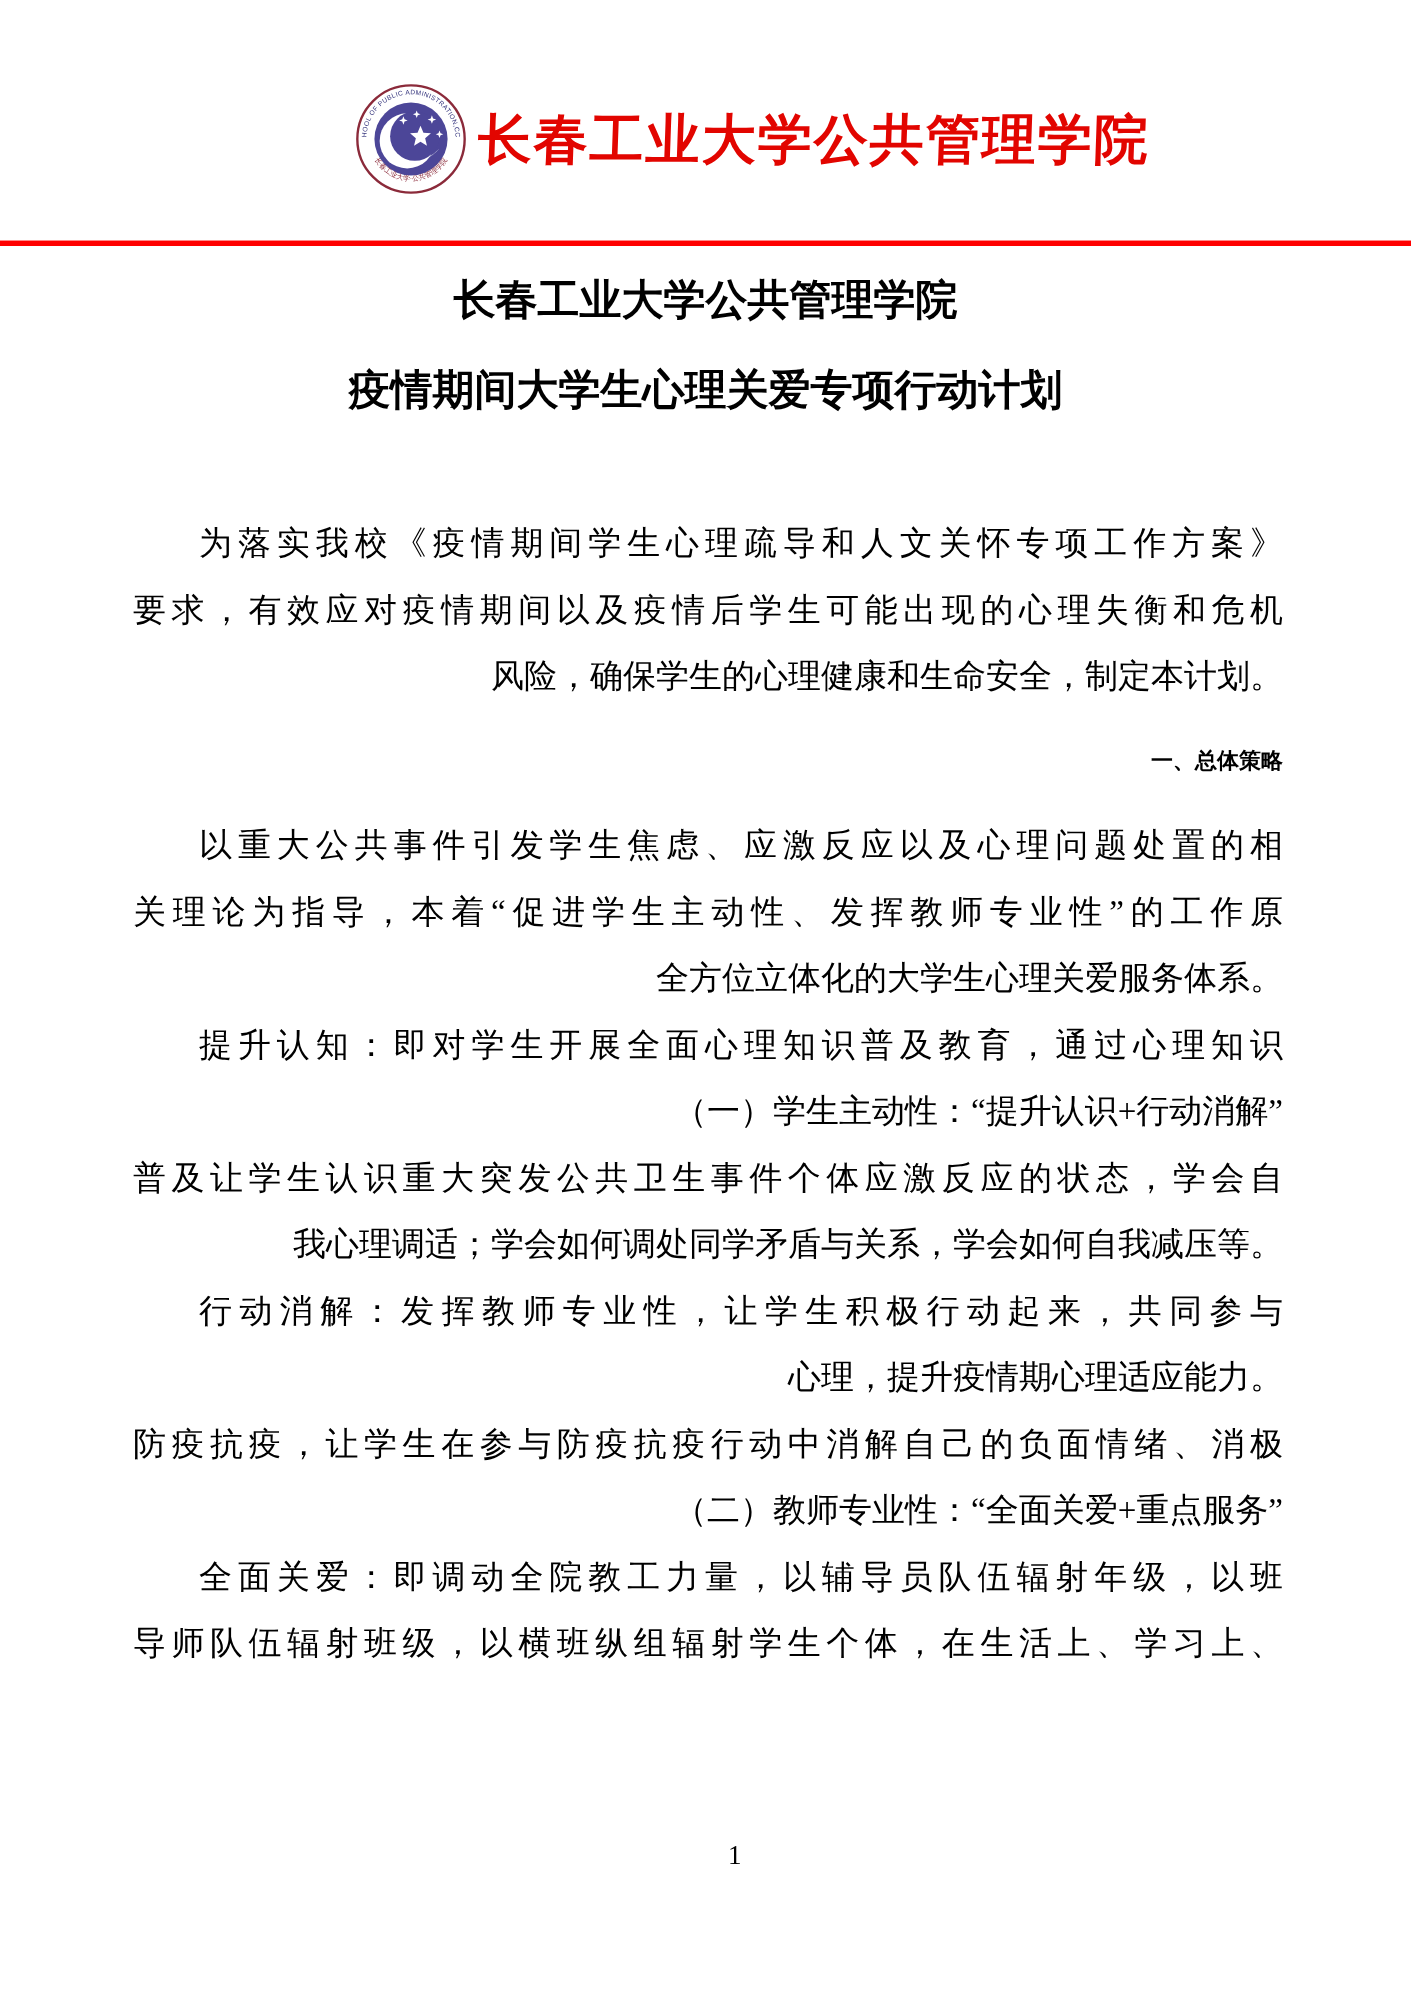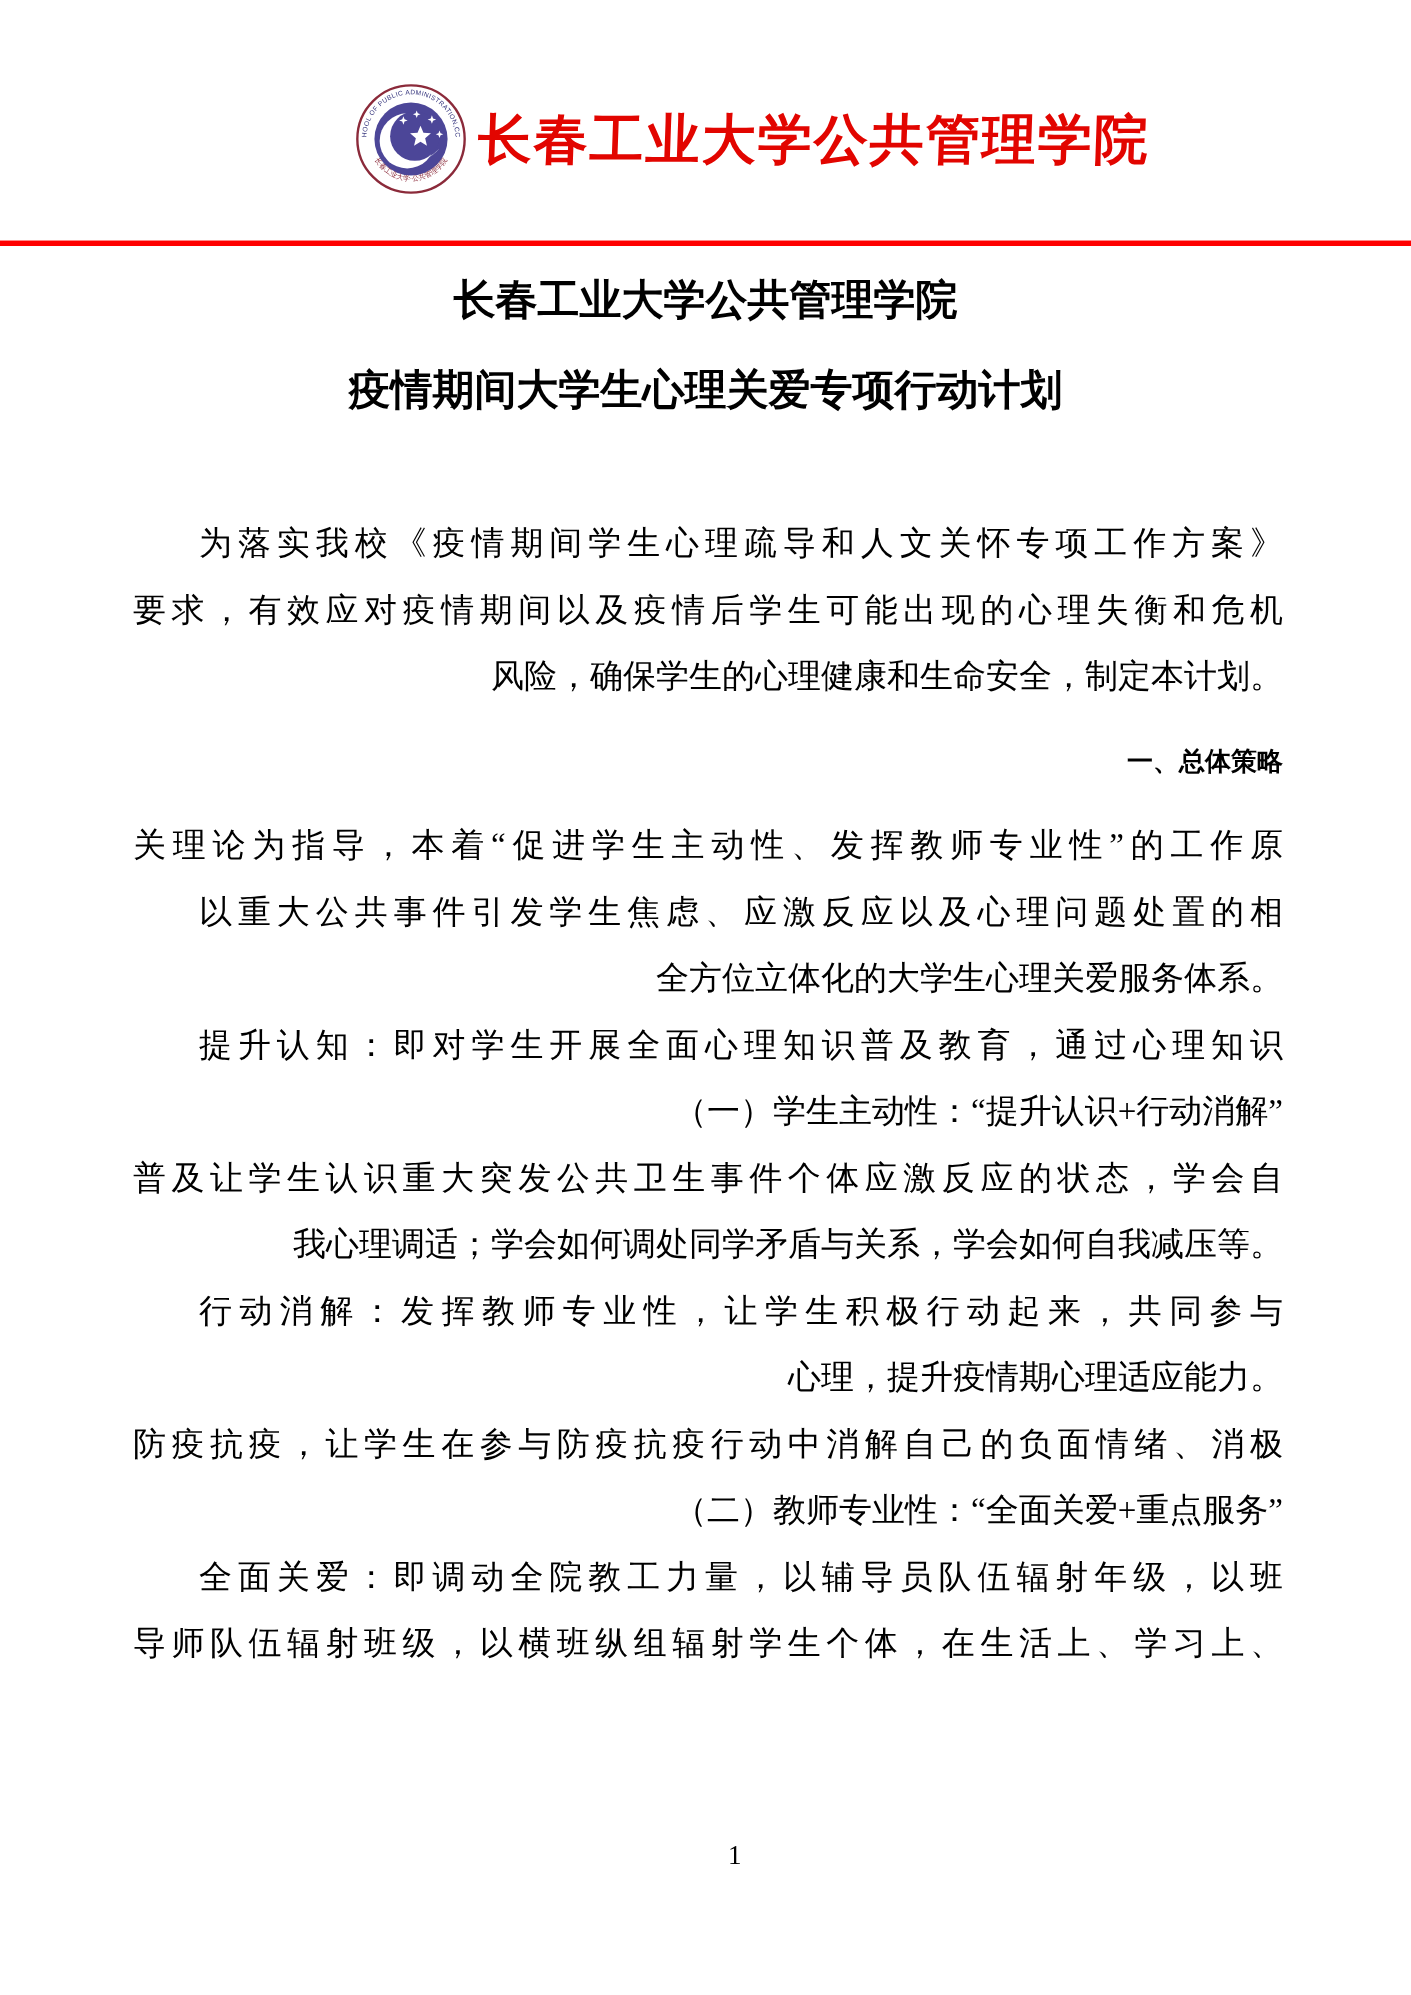--- a/index.html
+++ b/index.html
@@ -74,21 +74,21 @@
   .body-line { text-align: right; white-space: nowrap; }
   .body-line.justify {
     white-space: normal;
     text-align: justify;
     text-align-last: justify;
   }
   .body-line.indent { padding-left: 66px; }
   .body-line.heading {
     font-family: "Liberation Sans", "DejaVu Sans", sans-serif;
     font-weight: bold;
-    font-size: 26px;
+    font-size: 22px;
     margin: 18px 0;
   }
 
   
   .page-number {
     position: absolute;
     left: 728px;
     top: 1840px;
     font-size: 27px;
     font-family: "Liberation Serif", "DejaVu Serif", serif;
@@ -135,22 +135,22 @@
   <div class="header-divider"></div>
 
   <div class="doc-title line1">长春工业大学公共管理学院</div>
   <div class="doc-title line2">疫情期间大学生心理关爱专项行动计划</div>
 
   <main class="doc-body">
       <div class="body-line justify indent">为落实我校《疫情期间学生心理疏导和人文关怀专项工作方案》</div>
       <div class="body-line justify">要求，有效应对疫情期间以及疫情后学生可能出现的心理失衡和危机</div>
       <div class="body-line">风险，确保学生的心理健康和生命安全，制定本计划。</div>
       <div class="body-line indent heading">一、总体策略</div>
+      <div class="body-line justify indent">以重大公共事件引发学生焦虑、应激反应以及心理问题处置的相</div>
       <div class="body-line justify">关理论为指导，本着“促进学生主动性、发挥教师专业性”的工作原</div>
-      <div class="body-line justify indent">以重大公共事件引发学生焦虑、应激反应以及心理问题处置的相</div>
       <div class="body-line">全方位立体化的大学生心理关爱服务体系。</div>
       <div class="body-line justify indent">提升认知：即对学生开展全面心理知识普及教育，通过心理知识</div>
       <div class="body-line indent">（一）学生主动性：“提升认识+行动消解”</div>
       <div class="body-line justify">普及让学生认识重大突发公共卫生事件个体应激反应的状态，学会自</div>
       <div class="body-line">我心理调适；学会如何调处同学矛盾与关系，学会如何自我减压等。</div>
       <div class="body-line justify indent">行动消解：发挥教师专业性，让学生积极行动起来，共同参与</div>
       <div class="body-line">心理，提升疫情期心理适应能力。</div>
       <div class="body-line justify">防疫抗疫，让学生在参与防疫抗疫行动中消解自己的负面情绪、消极</div>
       <div class="body-line indent">（二）教师专业性：“全面关爱+重点服务”</div>
       <div class="body-line justify indent">全面关爱：即调动全院教工力量，以辅导员队伍辐射年级，以班</div>

